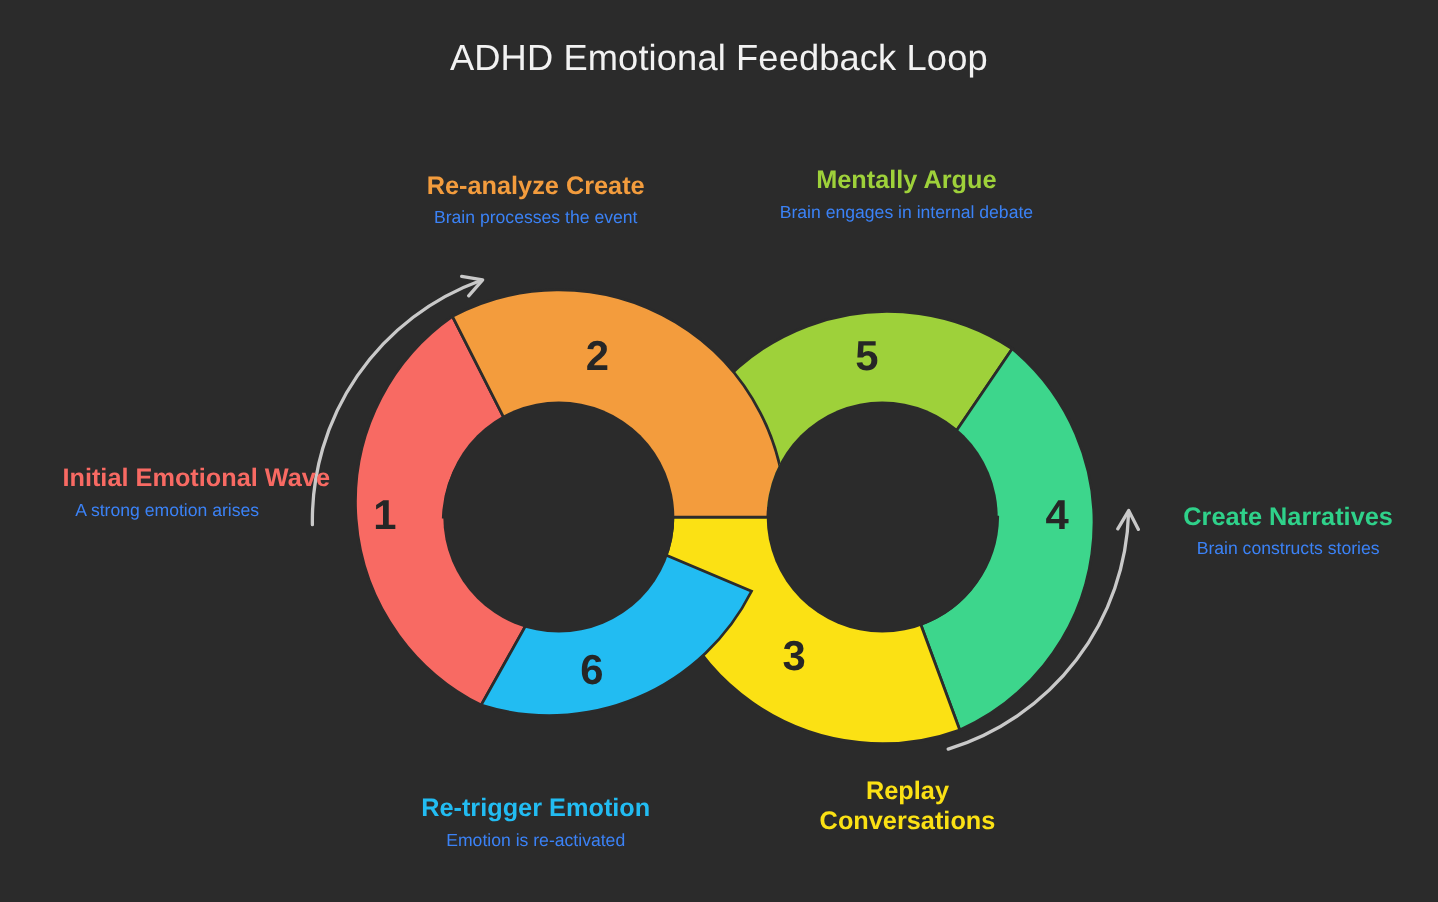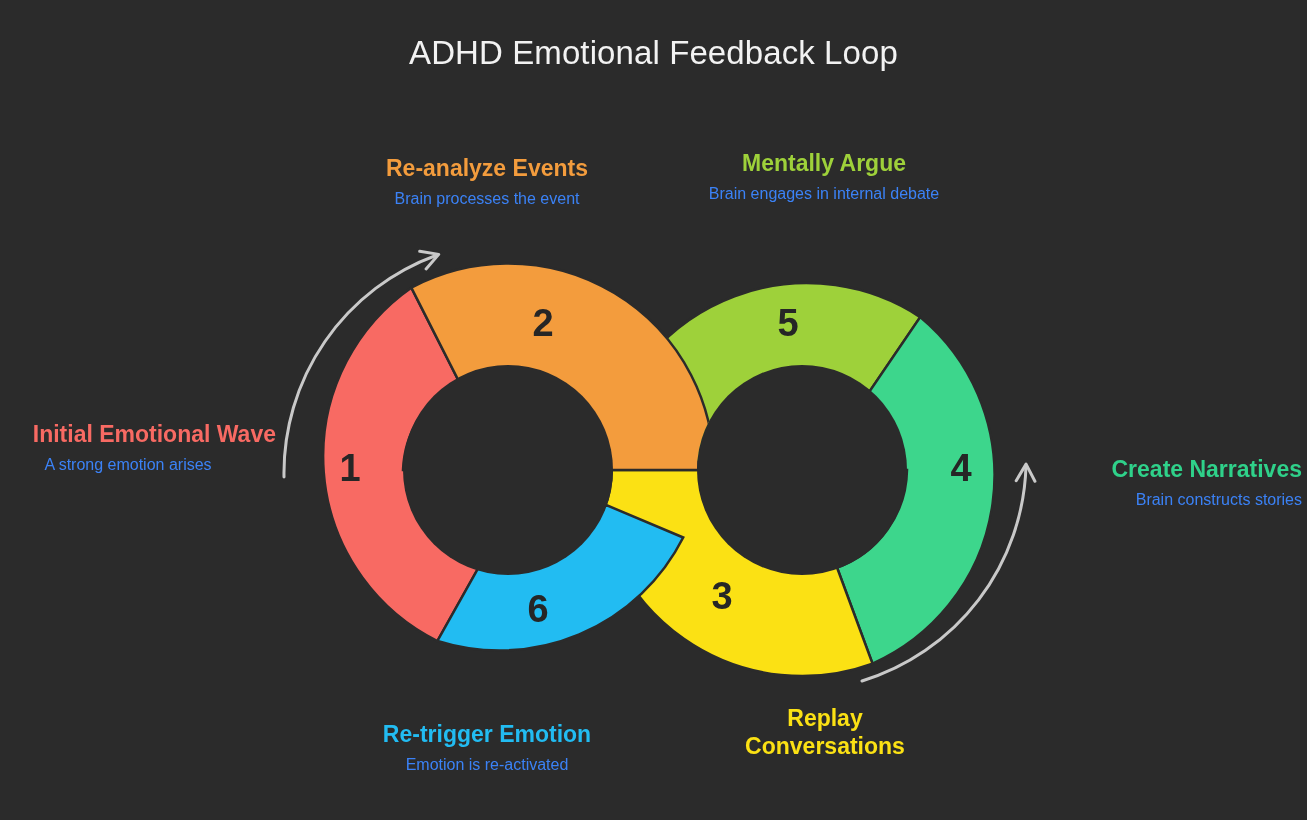--- a/index.html
+++ b/index.html
@@ -60,25 +60,25 @@
   }
   .callout .c-desc {
     font-size: 16px;
     font-weight: normal;
     color: #3b82f6;
     line-height: 1.3;
     margin: 0;
   }
 
   
-  #callout-1 { left: 0px;    top: 420px; width: 276px; text-align: right; }
+  #callout-1 { left: 0px;    top: 420px; width: 276px; text-align: right; padding-left: 24px; }
   #callout-1 .c-desc { text-align: center; width: 276px; margin-left: -10px; }
   #callout-2 { left: 337px;  top: 154px; width: 300px; text-align: center; }
   #callout-3 { left: 675px;  top: 704px; width: 300px; text-align: center; }
-  #callout-4 { left: 1040px; top: 455px; width: 262px; text-align: right; }
+  #callout-4 { left: 1040px; top: 455px; width: 262px; text-align: center; }
   #callout-5 { left: 676px;  top: 129px; width: 296px; text-align: center; margin-top: 20px; }
   #callout-6 { left: 337px;  top: 704px; width: 300px; text-align: center; margin-top: 16px; }
 </style>
 </head>
 <body>
 
 <div id="page-title">ADHD Emotional Feedback Loop</div>
 
 <div id="diagram-stage">
 
@@ -158,21 +158,21 @@
     <path d="M 862 681
              A 232 232 0 0 0 1026 466" fill="none" stroke="#c9c9c9" stroke-width="3" stroke-linecap="round" marker-end="url(#arrowhead)"></path>
   </svg>
 
   <div class="callout" id="callout-1">
     <div class="c-title" style="color:#f86a63">Initial Emotional Wave</div>
     <div class="c-desc">A strong emotion arises</div>
   </div>
 
   <div class="callout" id="callout-2">
-    <div class="c-title" style="color:#f39c3d">Re-analyze Events</div>
+    <div class="c-title" style="color:#f39c3d">Re-analyze Create</div>
     <div class="c-desc">Brain processes the event</div>
   </div>
 
   <div class="callout" id="callout-3">
     <div class="c-title" style="color:#fbe114; max-width:200px; margin:0 auto 7px auto;">Replay Conversations</div>
   </div>
 
   <div class="callout" id="callout-4">
     <div class="c-title" style="color:#2fd18a">Create Narratives</div>
     <div class="c-desc">Brain constructs stories</div>

